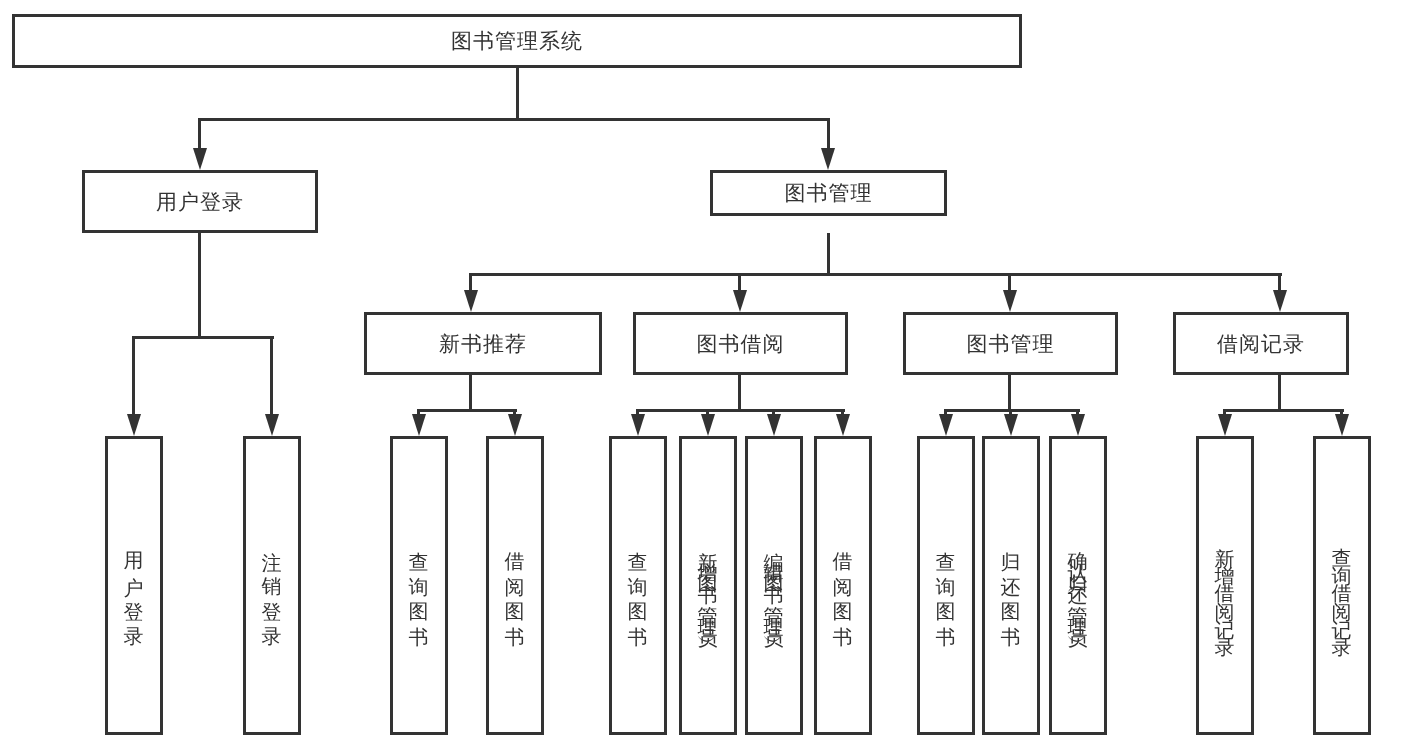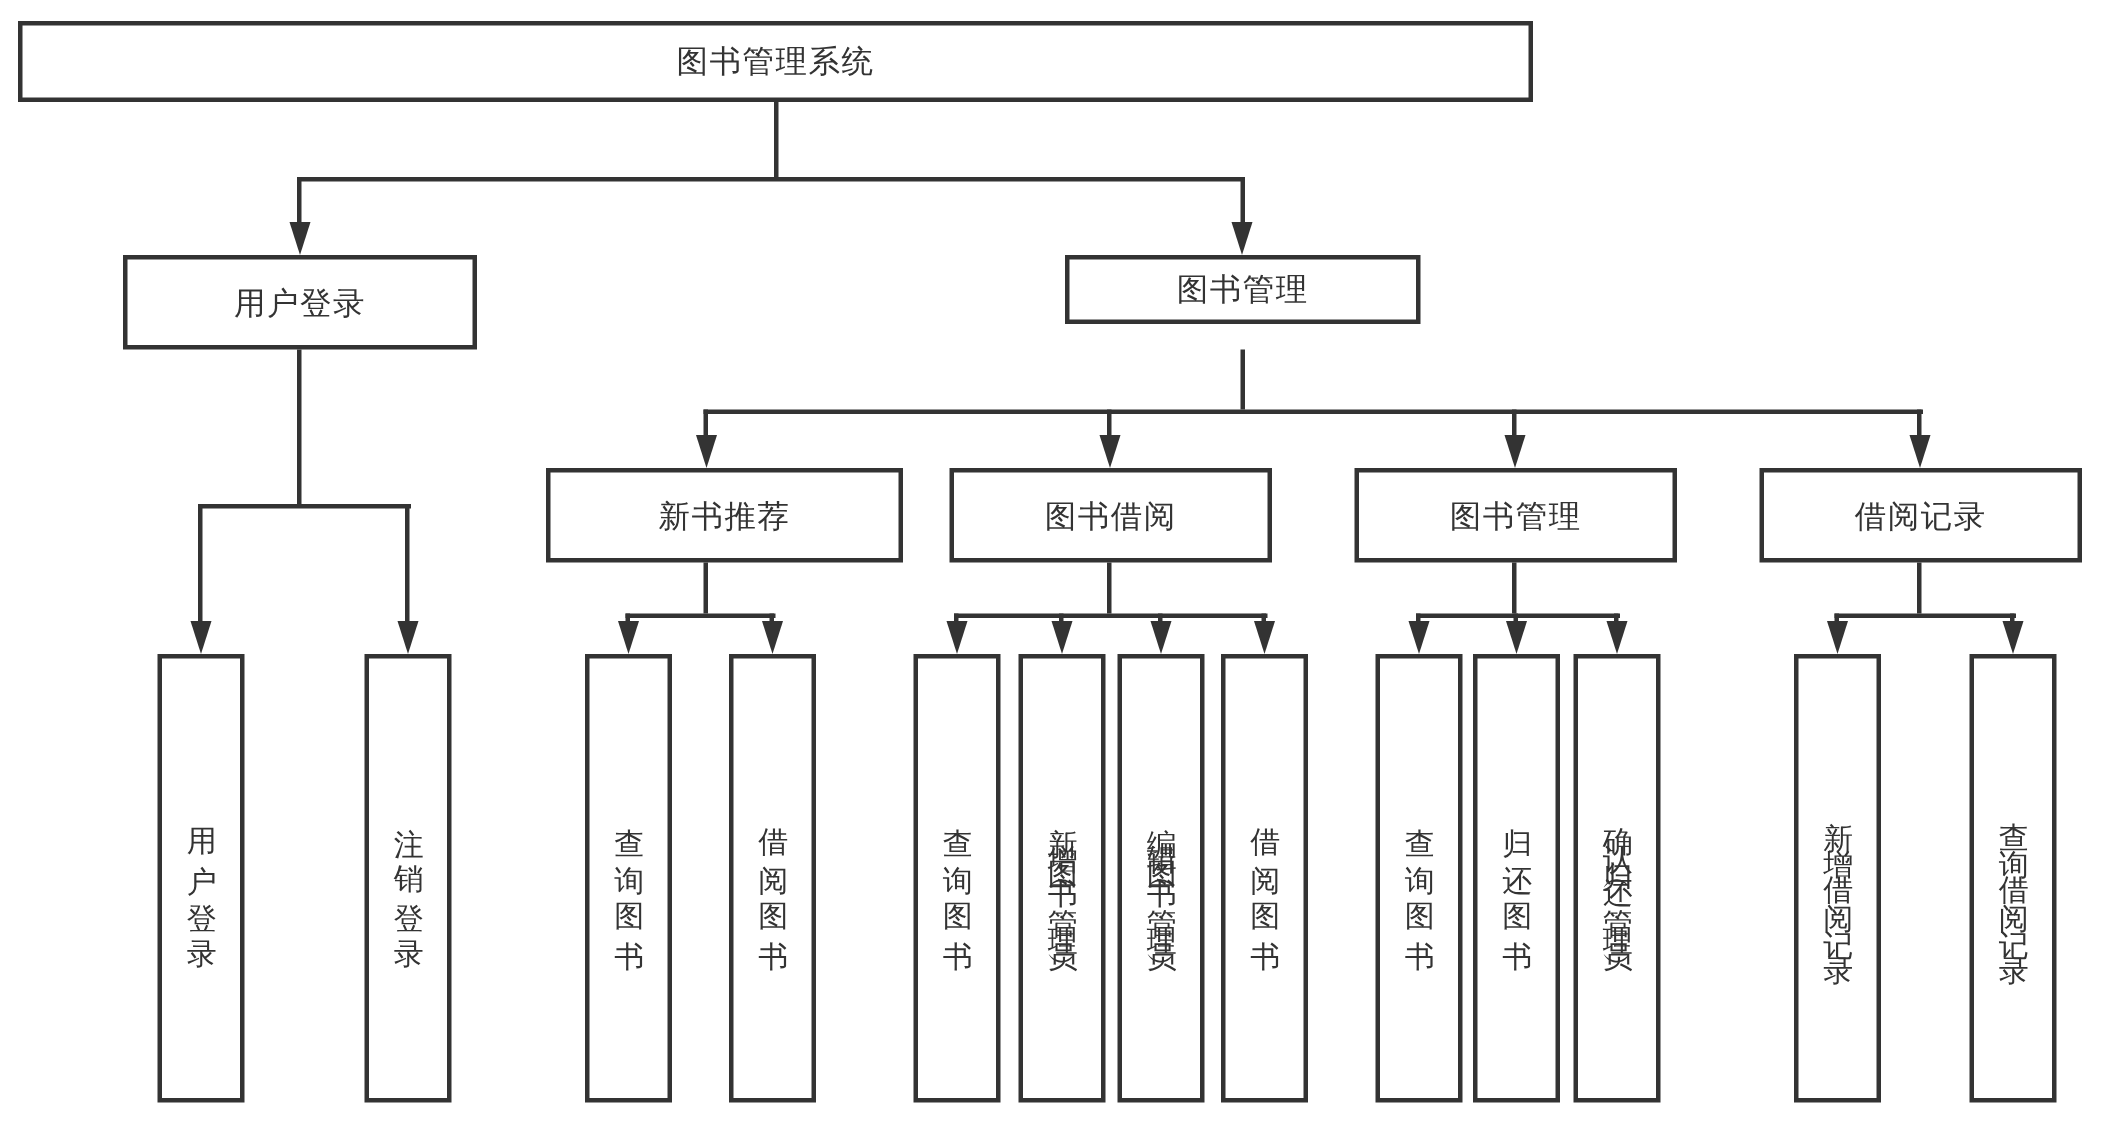--- a/index.html
+++ b/index.html
@@ -62,21 +62,21 @@
 <div class="canvas">
 
   <div class="box hbox" style="left:12px;top:14px;width:1010px;height:54px">图书管理系统</div>
 
   <div class="box hbox" style="left:82px;top:170px;width:236px;height:63px">用户登录</div>
   <div class="box hbox" style="left:710px;top:170px;width:237px;height:46px">图书管理</div>
 
   <div class="box hbox" style="left:364px;top:312px;width:238px;height:63px">新书推荐</div>
   <div class="box hbox" style="left:633px;top:312px;width:215px;height:63px">图书借阅</div>
   <div class="box hbox" style="left:903px;top:312px;width:215px;height:63px">图书管理</div>
-  <div class="box hbox" style="left:1173px;top:312px;width:215px;height:63px">借阅记录</div>
+  <div class="box hbox" style="left:1173px;top:312px;width:176px;height:63px">借阅记录</div>
 
   <div class="box vbox sp-lg" style="left:105px">用户登录</div>
   <div class="box vbox sp-lg" style="left:243px">注销登录</div>
 
   <div class="box vbox sp-lg" style="left:390px">查询图书</div>
   <div class="box vbox sp-lg" style="left:486px">借阅图书</div>
 
   <div class="box vbox sp-lg" style="left:609px">查询图书</div>
   <div class="box vbox sp-sm" style="left:679px">新增图书（管理员）</div>
   <div class="box vbox sp-sm" style="left:745px">编辑图书（管理员）</div>

